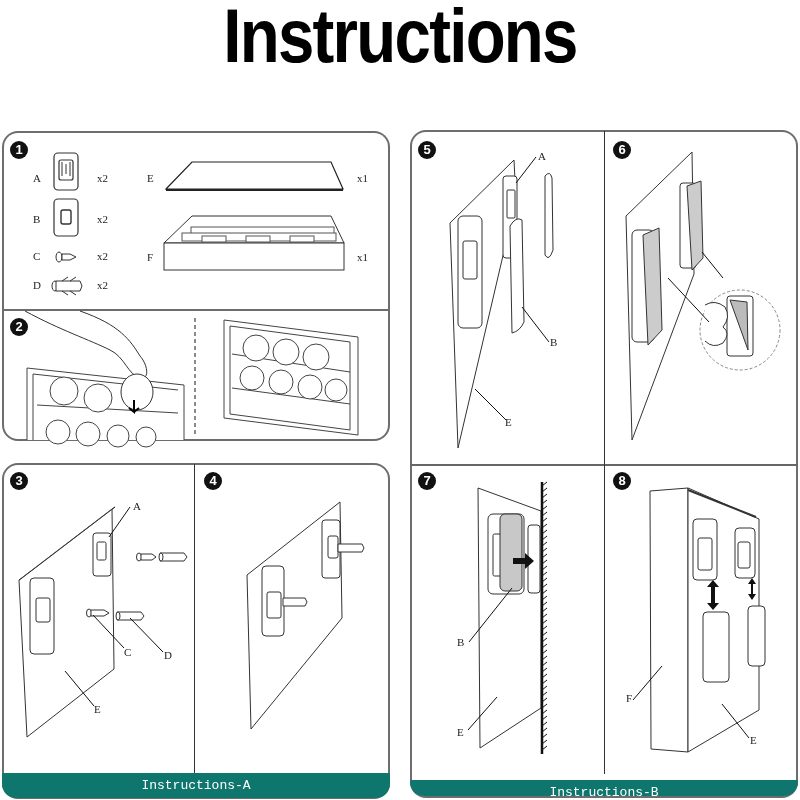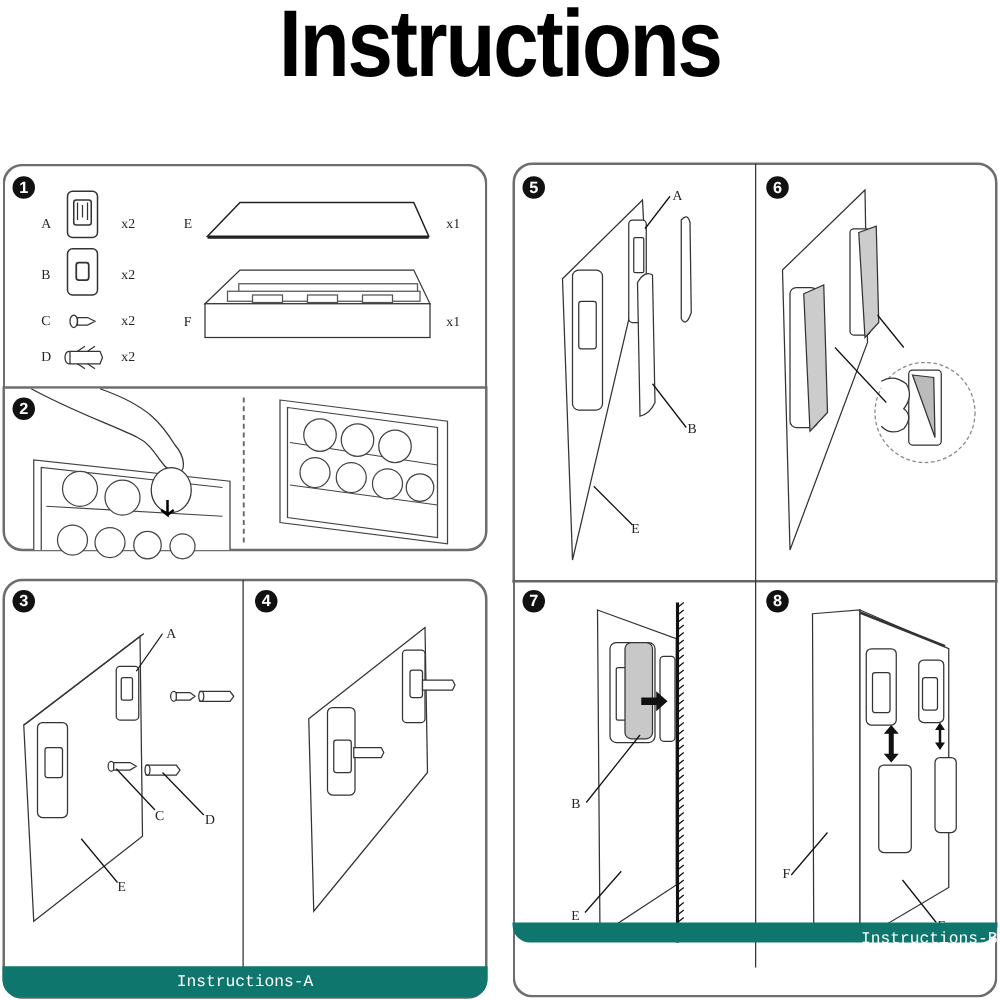--- a/index.html
+++ b/index.html
@@ -264,13 +264,13 @@
     <path d="M752 578 l-4 6 h3 v10 h-3 l4 6 l4 -6 h-3 v-10 h3 z"></path>
   </g>
   <g stroke="#111" stroke-width="1">
     <line x1="633" y1="700" x2="662" y2="666"></line>
     <line x1="722" y1="704" x2="749" y2="738"></line>
   </g>
   <text class="lbl" x="626" y="702">F</text>
   <text class="lbl" x="750" y="744">E</text>
 </svg>
 
-<div class="footer" style="left:410px; top:738px; width:388px; height:16px; border-radius:0 0 14px 14px; line-height:26px;text-align:right;">Instructions-B</div>
+<div class="footer" style="left:410px; top:780px; width:388px; height:16px; border-radius:0 0 14px 14px; line-height:26px;">Instructions-B</div>
 
 </body></html>

